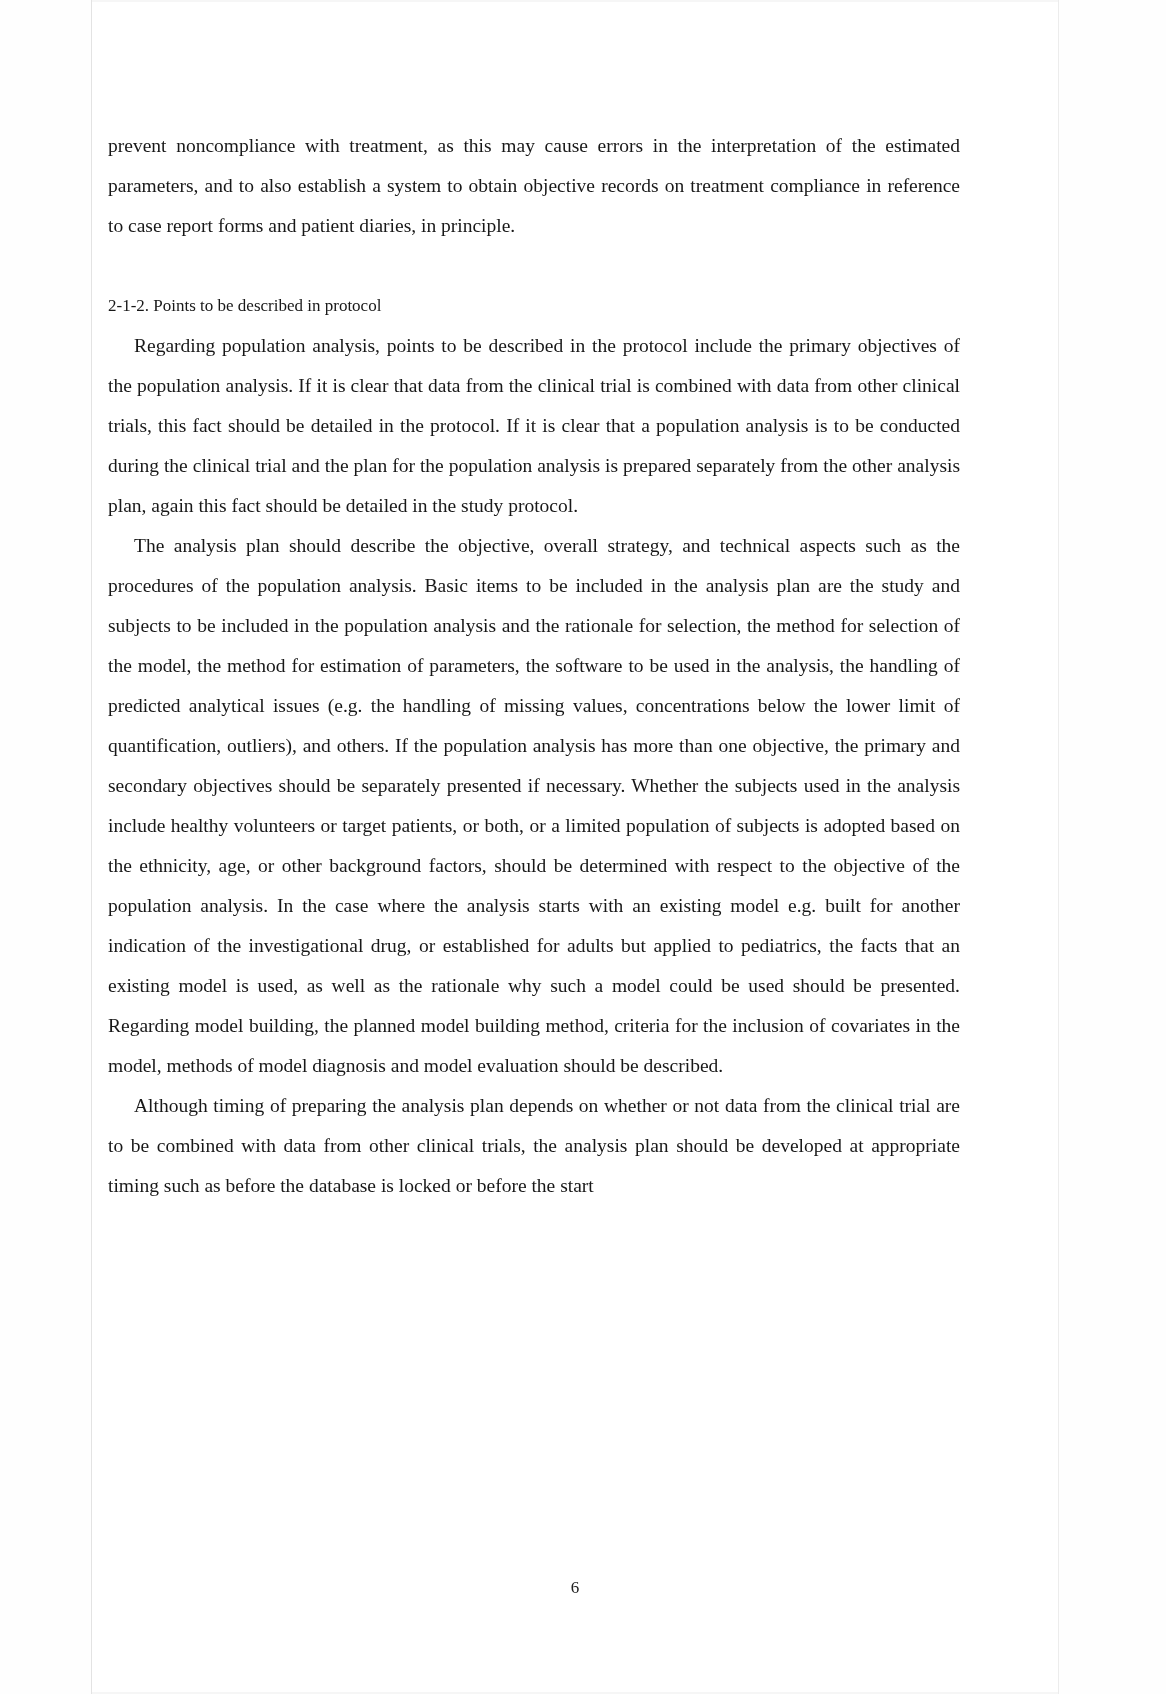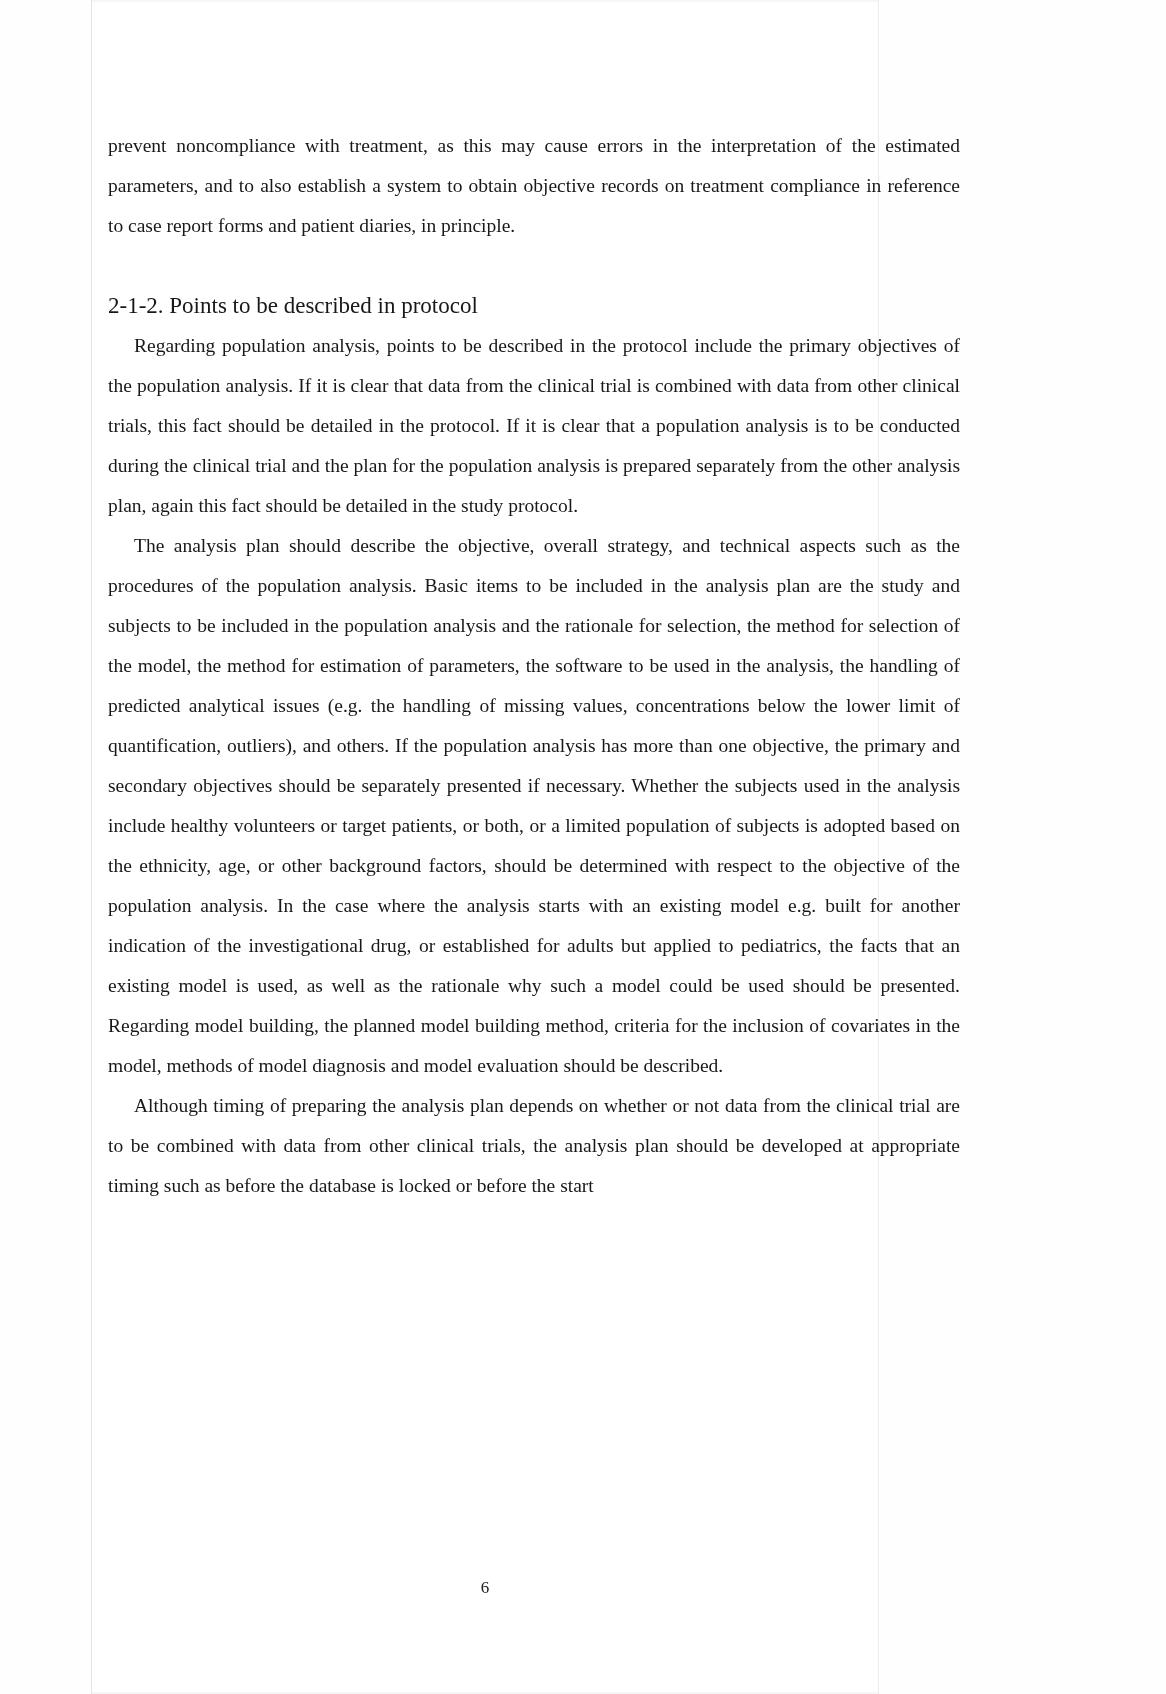--- a/index.html
+++ b/index.html
@@ -21,21 +21,21 @@
     width: 1166px;
     height: 1694px;
     background: #fefefe;
   }
 
   
   .page-sheet {
     position: absolute;
     left: 91px;
     top: 0;
-    width: 788px;
+    width: 968px;
     height: 1694px;
     background: #ffffff;
     border-left: 1px solid #e3e3e3;
     border-right: 1px solid #ececec;
     box-sizing: border-box;
   }
 
   .text-column {
     position: absolute;
     left: 16px;
@@ -54,21 +54,21 @@
     text-indent: 26px;
     text-align: justify;
   }
   .para.no-indent { text-indent: 0; }
 
   .heading {
     margin: 0;
     text-indent: 0;
     text-align: left;
     font-weight: normal;
-    font-size: 23px;
+    font-size: 17px;
     line-height: 40px;
   }
 
   .gap-before { margin-top: 40px; }
 
   .page-number {
     position: absolute;
     left: 0;
     right: 0;
     top: 1578px;

